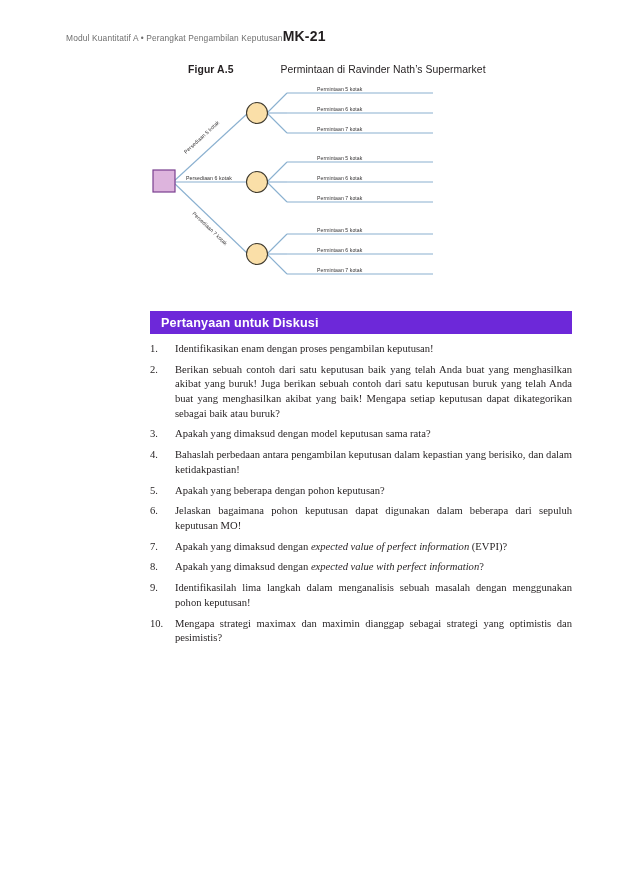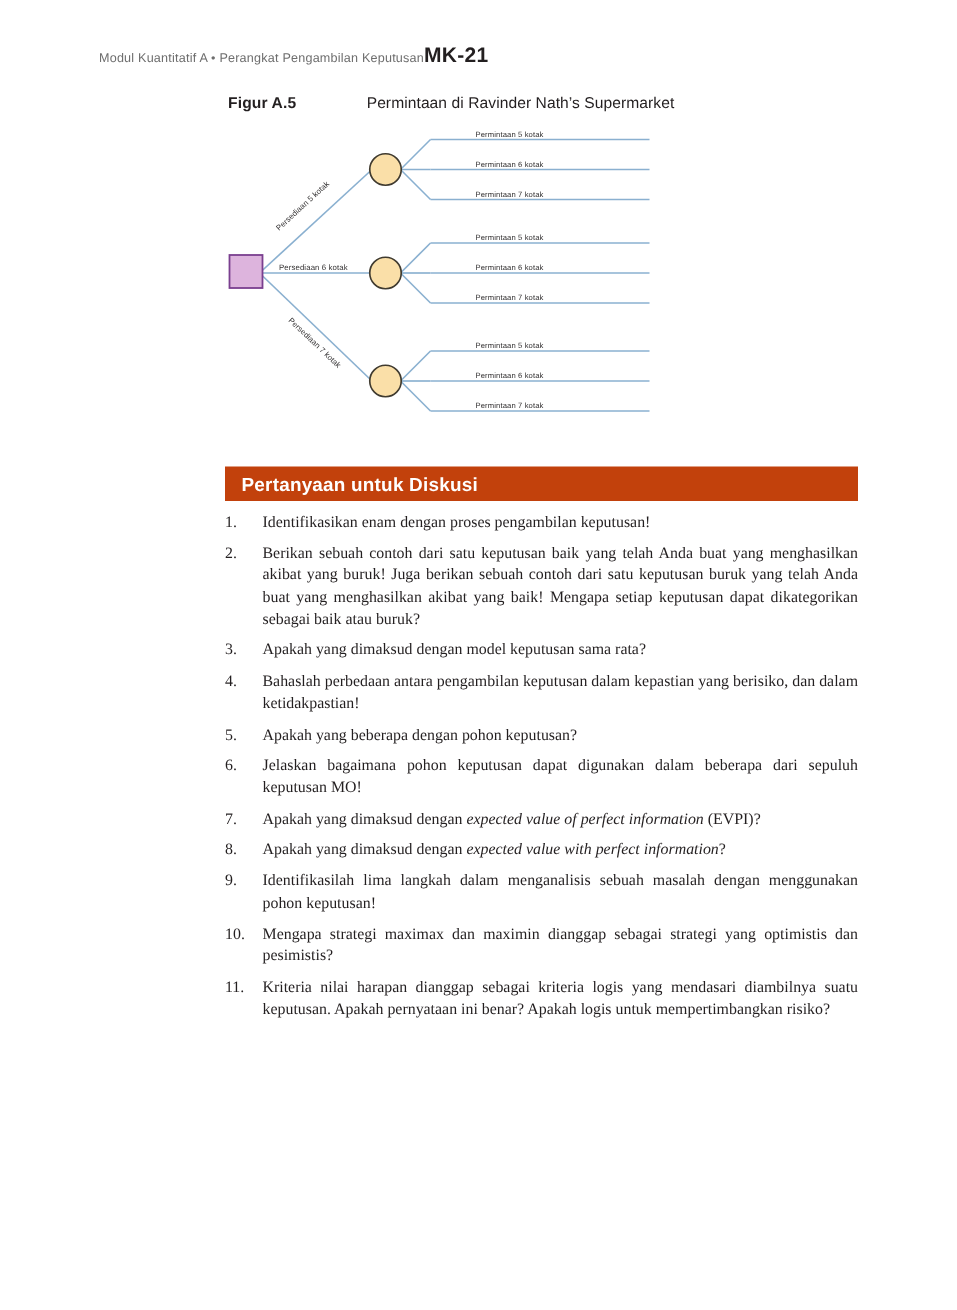--- a/index.html
+++ b/index.html
@@ -46,20 +46,21 @@
     left: 152px;
     top: 64px;
     font-family: "Liberation Sans", sans-serif;
     font-size: 10.4px;
     color: #231f20;
     white-space: nowrap;
   }
   .figure-caption .fig-num {
     font-weight: bold;
     letter-spacing: 0.1px;
+    margin-left: 36px;
   }
   .figure-caption .fig-title {
     font-weight: normal;
     letter-spacing: 0.05px;
     margin-left: 44px;
   }
 
   
   .tree-figure {
     position: absolute;
@@ -85,21 +86,21 @@
     letter-spacing: 0.08px;
   }
 
   
   .section-banner {
     position: absolute;
     left: 150px;
     top: 311px;
     width: 422px;
     height: 23px;
-    background: #c2410c;
+    background: #6d28d9;
     display: flex;
     align-items: center;
   }
   .section-banner .banner-text {
     font-family: "Liberation Sans", sans-serif;
     font-size: 12.6px;
     font-weight: bold;
     color: #ffffff;
     letter-spacing: 0.15px;
     padding-left: 11px;
@@ -244,17 +245,13 @@
       <span class="question-text">Apakah yang dimaksud dengan <em>expected value with perfect information</em>?</span>
     </li>
     <li class="question-item">
       <span class="question-num">9.</span>
       <span class="question-text">Identifikasilah lima langkah dalam menganalisis sebuah masalah dengan menggunakan pohon keputusan!</span>
     </li>
     <li class="question-item">
       <span class="question-num">10.</span>
       <span class="question-text">Mengapa strategi maximax dan maximin dianggap sebagai strategi yang optimistis dan pesimistis?</span>
     </li>
-    <li class="question-item">
-      <span class="question-num">11.</span>
-      <span class="question-text">Kriteria nilai harapan dianggap sebagai kriteria logis yang mendasari diambilnya suatu keputusan. Apakah pernyataan ini benar? Apakah logis untuk mempertimbangkan risiko?</span>
-    </li>
   </ol>
 
 </body></html>

